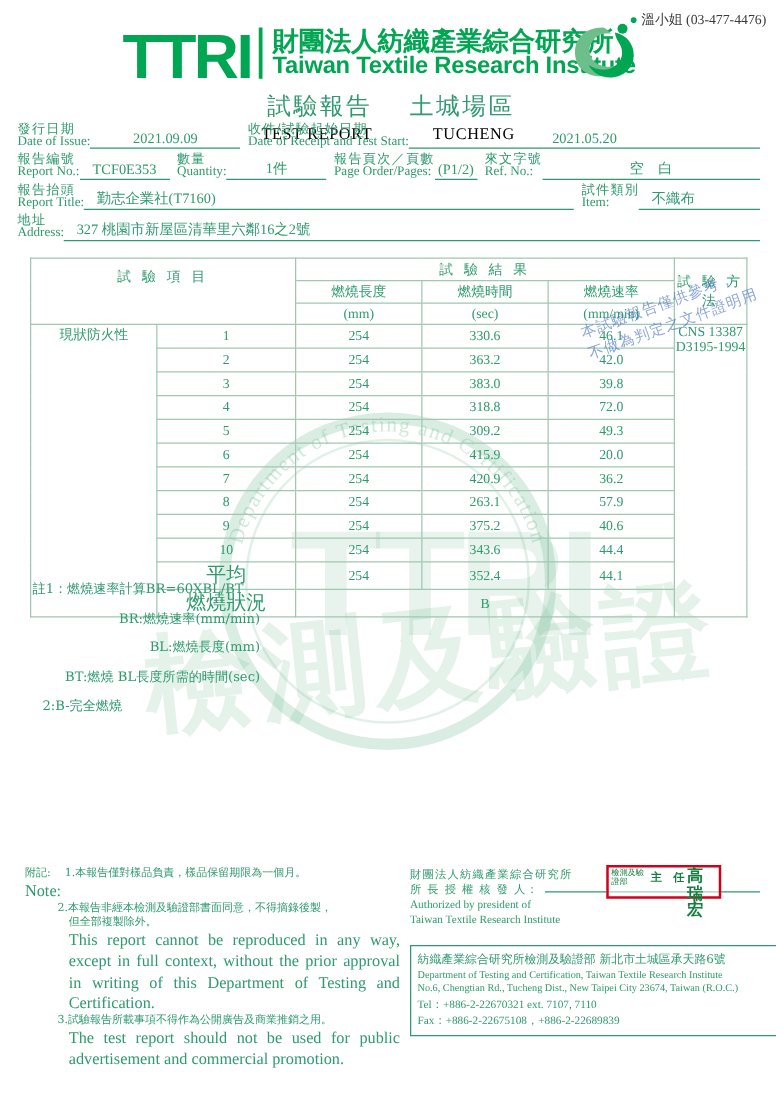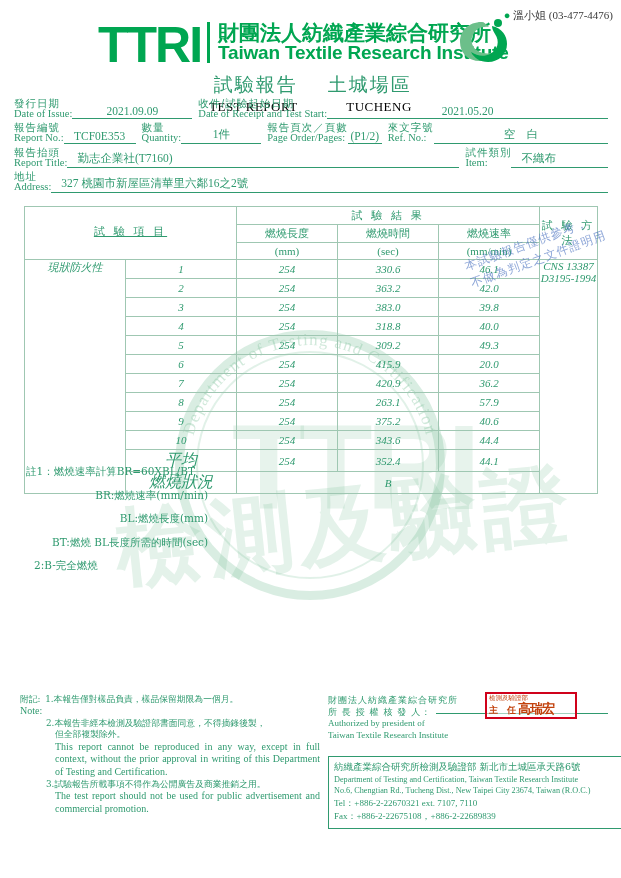--- a/index.html
+++ b/index.html
@@ -249,21 +249,21 @@
     font-size: 11px;
   }
   .c-no.cn { font-family: "DejaVu Serif", serif; font-size: 16px; }
   .c-method {
     text-align: left;
     padding-left: 6px;
     vertical-align: top;
     padding-top: 4px;
     font-size: 10.5px;
   }
-  .rowh { height: 19px; font-style: italic; }
+  .rowh { height: 19px; }
 
   
   .blue-stamp {
     position: absolute;
     left: 462px;
     top: 258px;
     width: 150px;
     z-index: 3;
     pointer-events: none;
     transform: rotate(-20deg);
@@ -307,21 +307,21 @@
     line-height: 1.28;
   }
   .fl-row { display: flex; }
   .fl-tag {
     flex: 0 0 auto;
     font-family: "DejaVu Serif", serif;
     line-height: 1.28;
   }
   .fl-body { flex: 1 1 auto; }
   .cnline { font-family: "DejaVu Serif", serif; font-size: 8.8px; }
-  .enline { font-family: "Liberation Serif", serif; font-size: 10px; text-align: justify; }
+  .enline { font-family: "Liberation Serif", serif; font-size: 13px; text-align: justify; }
 
   .foot-right {
     position: absolute;
     left: 328px;
     top: 0;
     width: 280px;
   }
   .auth-cn {
     font-family: "DejaVu Serif", serif;
     font-size: 9px;
@@ -340,24 +340,24 @@
     width: 172px;
     border-bottom: 1px solid #2f9a6f;
   }
   .red-stamp {
     position: absolute;
     left: 157px;
     top: -2px;
     width: 92px;
     height: 27px;
     border: 2px solid #d0021b;
-    color: #c2410c;
+    color: #15803d;
     font-family: "DejaVu Serif", serif;
     display: flex;
-    flex-direction: column;
+    flex-direction: row;
     justify-content: center;
     box-sizing: border-box;
     padding: 1px 2px;
     background: rgba(255,255,255,0.55);
   }
   .rs-top { font-size: 6.5px; letter-spacing: 0px; line-height: 1; text-align: left;}
   .rs-bot { font-size: 12px; font-weight: bold; line-height: 1.05; display: flex; align-items: baseline;}
   .rs-bot .a { font-size: 9px; }
   .rs-bot .b { font-size: 9px; margin-left: 9px;}
   .rs-bot .c { font-size: 13px; margin-left: 2px; letter-spacing: -1px;}
@@ -505,21 +505,21 @@
         <span class="cn">地址</span>
         <span class="en">Address:</span>
       </div>
       <div class="fval left">327 桃園市新屋區清華里六鄰16之2號</div>
     </div>
   </div>
 
   <table class="tbl">
     <tbody id="tbl-body">
         <tr>
-          <td class="th-cn c-item" rowspan="3" colspan="2" style="height:34px;vertical-align:top;padding-top:17px;text-decoration:underline;">試 驗 項 目</td>
+          <td class="th-cn c-item" rowspan="3" colspan="2" style="height:34px;vertical-align:top;padding-top:7px;">試 驗 項 目</td>
           <td class="th-cn" colspan="3" style="height:17px;">試 驗 結 果</td>
           <td class="th-cn" rowspan="3" style="letter-spacing:3px;">試 驗 方 法</td>
         </tr>
         <tr>
           <td style="height:17px;">燃燒長度</td>
           <td style="height:17px;">燃燒時間</td>
           <td style="height:17px;">燃燒速率</td>
         </tr>
         <tr>
           <td class="th-unit" style="height:16px;">(mm)</td>
@@ -543,21 +543,21 @@
         <tr class="rowh">
           <td class="c-no" style="width:110px;">3</td>
           <td style="width:100px;">254</td>
           <td style="width:100px;">383.0</td>
           <td style="width:100px;">39.8</td>
         </tr>
         <tr class="rowh">
           <td class="c-no" style="width:110px;">4</td>
           <td style="width:100px;">254</td>
           <td style="width:100px;">318.8</td>
-          <td style="width:100px;">40.0</td>
+          <td style="width:100px;">72.0</td>
         </tr>
         <tr class="rowh">
           <td class="c-no" style="width:110px;">5</td>
           <td style="width:100px;">254</td>
           <td style="width:100px;">309.2</td>
           <td style="width:100px;">49.3</td>
         </tr>
         <tr class="rowh">
           <td class="c-no" style="width:110px;">6</td>
           <td style="width:100px;">254</td>

